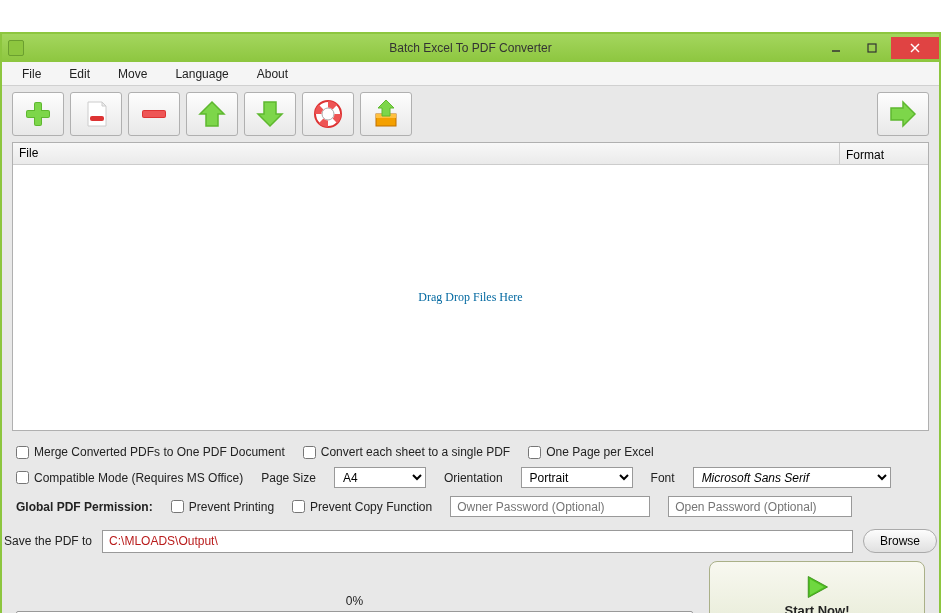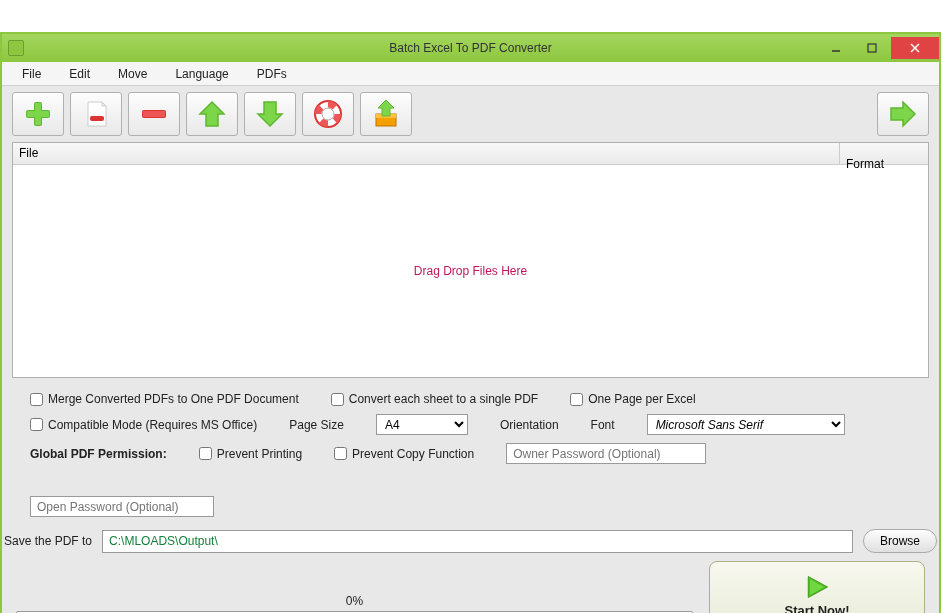--- a/index.html
+++ b/index.html
@@ -15,36 +15,36 @@
 .win-btn svg { display: block; }
 .menubar { height: 24px; background: #f5f5f5; border-bottom: 1px solid #d0d0d0; display: flex; align-items: center; padding: 0 8px; gap: 4px; }
 .menu-item { padding: 3px 12px; cursor: pointer; color: #222; }
 .toolbar { height: 56px; padding: 6px 10px; display: flex; gap: 6px; align-items: center; }
 .tool-btn { width: 52px; height: 44px; background: linear-gradient(#fdfdfd, #e8e8e8); border: 1px solid #b0b0b0; border-radius: 3px; display: flex; align-items: center; justify-content: center; cursor: pointer; }
 .tool-btn svg { width: 32px; height: 32px; }
 .toolbar-spacer { flex: 1; }
 .filepanel { margin: 0 10px 10px 10px; background: #fff; border: 1px solid #b0b0b0; flex: 1; display: flex; flex-direction: column; }
 .fileheader { height: 22px; background: linear-gradient(#f8f8f8, #eaeaea); border-bottom: 1px solid #ccc; display: flex; }
 .col-file { flex: 1; padding: 3px 6px; border-right: 1px solid #ccc; }
-.col-format { width: 88px; padding: 14px 6px; }
-.dropzone { flex: 1; display: flex; align-items: center; justify-content: center; color: #be185d; }
-.options-row { display: flex; align-items: center; padding: 4px 28px; gap: 32px; flex-wrap: wrap; }
+.col-format { width: 88px; padding: 5px 6px; }
+.dropzone { flex: 1; display: flex; align-items: center; justify-content: center; color: #0369a1; font-family: Liberation Serif, serif; }
+.options-row { display: flex; align-items: center; padding: 4px 14px; gap: 18px; flex-wrap: wrap; }
 .chk { display: flex; align-items: center; gap: 5px; }
 .chk input { width: 13px; height: 13px; }
 .chk label, .lbl { color: #222; }
 .sel { height: 21px; border: 1px solid #999; background: #fff; padding: 1px 4px; font-family: inherit; font-size: 12px; }
 .sel-pagesize { width: 92px; }
 .sel-orient { width: 112px; }
 .sel-font { width: 198px; font-style: italic; }
 .txt-input { height: 21px; border: 1px solid #999; background: #fff; padding: 1px 6px; font-family: inherit; font-size: 12px; color: #888; }
 .txt-ownerpw { width: 200px; }
 .txt-openpw { width: 184px; }
 .bold { font-weight: bold; }
 .save-row { display: flex; align-items: center; padding: 8px 2px; gap: 10px; }
-.txt-path { flex: 1; height: 23px; border: 1px solid #999; background: #fff; padding: 2px 6px; font-family: inherit; font-size: 12px; color: #15803d; }
+.txt-path { flex: 1; height: 23px; border: 1px solid #999; background: #fff; padding: 2px 6px; font-family: inherit; font-size: 12px; color: #b91c1c; }
 .btn-browse { width: 74px; height: 24px; background: linear-gradient(#fdfdfd, #e0e0e0); border: 1px solid #aaa; border-radius: 12px; cursor: pointer; font-family: inherit; font-size: 12px; }
 .bottom-row { display: flex; padding: 0 14px 14px 14px; gap: 16px; align-items: stretch; }
 .progress-wrap { flex: 1; display: flex; flex-direction: column; justify-content: flex-end; }
 .progress-label { text-align: center; margin-bottom: 3px; color: #222; }
 .progress-bar { height: 18px; border: 1px solid #999; background: #fff; border-radius: 2px; }
 .start-btn { width: 216px; height: 68px; background: linear-gradient(#f8f8f0, #e8ecd8); border: 1px solid #aab088; border-radius: 8px; cursor: pointer; display: flex; flex-direction: column; align-items: center; justify-content: center; gap: 2px; font-family: inherit; }
 .start-btn svg { width: 28px; height: 28px; }
 .start-btn-label { font-weight: bold; font-size: 13px; color: #222; }
 </style>
 </head>
@@ -72,21 +72,21 @@
           </svg>
       </div>
     </div>
   </div>
 
   <div class="menubar">
     <div class="menu-item">File</div>
     <div class="menu-item">Edit</div>
     <div class="menu-item">Move</div>
     <div class="menu-item">Language</div>
-    <div class="menu-item">PDFs</div>
+    <div class="menu-item">About</div>
   </div>
 
   <div class="toolbar">
     <div class="tool-btn">
       <svg viewBox="0 0 32 32">
           <rect x="12" y="4" width="8" height="24" rx="2" fill="#5eb82f"></rect>
           <rect x="4" y="12" width="24" height="8" rx="2" fill="#5eb82f"></rect>
           <rect x="13" y="5" width="6" height="22" rx="1" fill="#7dd64a"></rect>
           <rect x="5" y="13" width="22" height="6" rx="1" fill="#7dd64a"></rect>
         </svg>
@@ -163,20 +163,21 @@
   </div>
 
   <div class="options-row">
     <div class="chk">
         <input type="checkbox" style="">
         <label>Compatible Mode (Requires MS Office)</label>
       </div>
     <span class="lbl">Page Size</span>
     <select class="sel sel-pagesize"><option>A4</option></select>
     <span class="lbl">Orientation</span>
+    <select class="sel sel-orient"><option>Portrait</option></select>
     <span class="lbl">Font</span>
     <select class="sel sel-font"><option>Microsoft Sans Serif</option></select>
   </div>
 
   <div class="options-row">
     <span class="lbl bold">Global PDF Permission:</span>
     <div class="chk">
         <input type="checkbox" style="">
         <label>Prevent Printing</label>
       </div>

